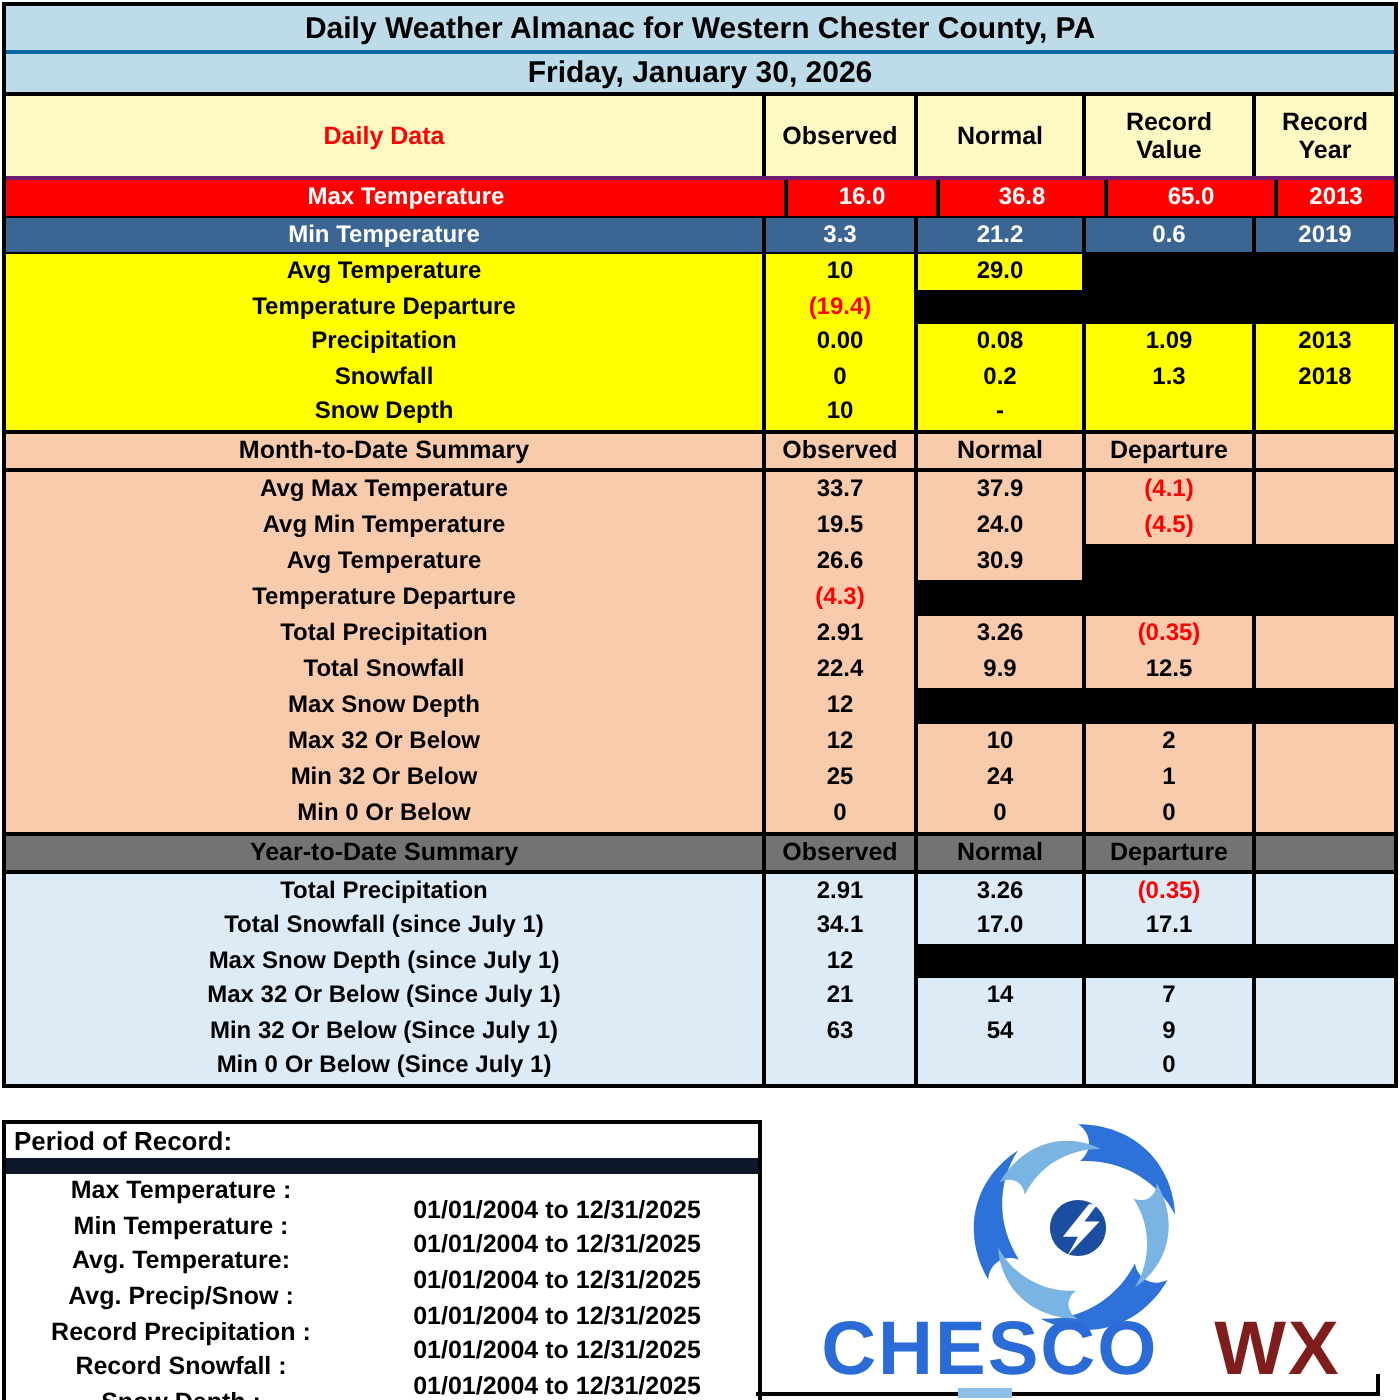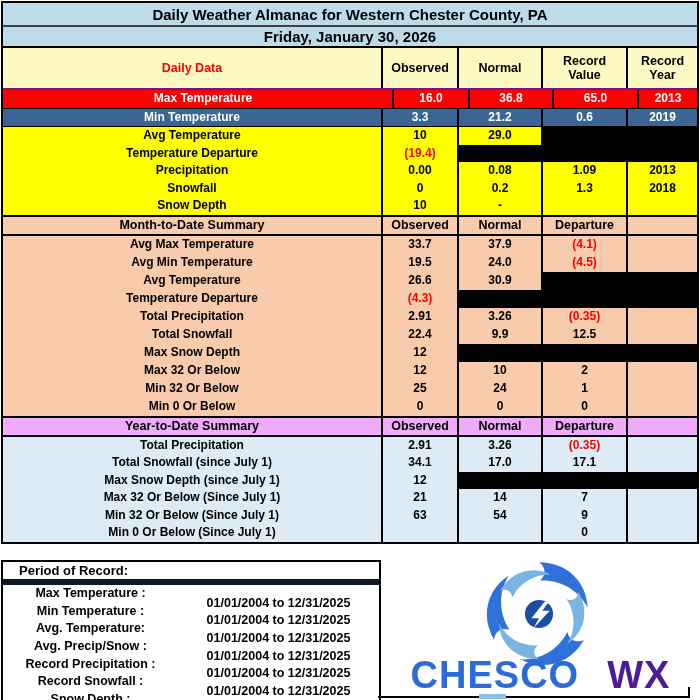--- a/index.html
+++ b/index.html
@@ -3,54 +3,54 @@
 <meta charset="utf-8">
 <style>
   html,body{margin:0;padding:0;}
   body{
     width:700px;height:700px;overflow:hidden;position:relative;
     background:#ffffff;
     font-family:"Liberation Sans",sans-serif;font-weight:bold;color:#000;
   }
   .tbl{margin:1px;width:698px;box-sizing:border-box;border:2px solid #000;background:#fff;}
   .full{display:flex;align-items:center;justify-content:center;font-size:15px;background:#BDDBE9;}
-  .title{height:22px;border-bottom:2px solid #404040;}
+  .title{height:22px;border-bottom:2px solid #0369a1;}
   .date{height:19px;border-bottom:2px solid #000;}
   .g{display:grid;grid-template-columns:378px 76px 84px 85px 1fr;}
   .c{border-left:2px solid #000;display:flex;align-items:center;justify-content:center;
      font-size:12px;line-height:1.12;box-sizing:border-box;overflow:hidden;}
   .g .c:first-child{border-left:none;}
   .dhead{height:40px;background:#fef9c3;border-bottom:2px solid #701a75;}
   .dhead .c{font-size:12.5px;}
   .wrap{width:56px;text-align:center;}
   .dr{height:17.5px;}
   .yellow{background:#FFFF00;}
   .row-red{background:#FF0000;color:#FFFFFF;border-bottom:1px solid #000;padding-left:11px;}
   .row-blue{background:#3B6592;color:#FFFFFF;border-bottom:1px solid #000;}
   .mhead{height:17px;background:#F8CBAD;border-top:2px solid #000;border-bottom:2px solid #000;}
   .mr{height:18px;background:#F8CBAD;}
-  .yhead{height:17px;background:#f0abfc;border-top:2px solid #000;border-bottom:2px solid #000;}
+  .yhead{height:17px;background:#737373;border-top:2px solid #000;border-bottom:2px solid #000;}
   .yr{height:17.5px;background:#DCEBF5;}
   .mhead .c,.yhead .c{font-size:12.5px;}
   .bk{background:#000000;}
   .ng{color:#FF0000;}
   .red-t{color:#FF0000;}
   
   .bottom{display:flex;margin-top:16px;}
   .pbox{width:380px;height:145px;box-sizing:border-box;border:2px solid #000;background:#fff;margin-left:1px;}
-  .phead{height:17px;border-bottom:6px solid #0f172a;display:flex;align-items:center;padding-left:16px;font-size:13px;}
+  .phead{height:17px;border-bottom:8px solid #0f172a;display:flex;align-items:center;padding-left:4px;font-size:13px;}
   .prow{height:17.6px;display:flex;align-items:center;font-size:12.5px;}
   .plabel{width:175px;text-align:center;}
   .pvalue{flex:1;text-align:center;margin-top:19px;}
   .logo-area{flex:1;position:relative;}
   .logo-svg{position:absolute;left:104px;top:0;}
   .logo-text{position:absolute;top:94px;left:0;width:100%;text-align:center;
              font-size:38px;letter-spacing:1px;font-weight:bold;}
   .lt1{color:#2A6BD8;}
-  .lt2{color:#4c1d95;margin-left:28px;}
+  .lt2{color:#7f1d1d;margin-left:28px;}
   .bline{position:absolute;left:378px;top:696px;width:312px;height:2px;background:#000;}
   .bstub{position:absolute;left:688px;top:687px;width:2px;height:11px;background:#000;}
   .btick{position:absolute;left:479px;top:694px;width:27px;height:5px;background:#8CC0E8;z-index:2;}
 </style>
 </head>
 <body>
 
 <div class="tbl">
 
   <div class="full title">Daily Weather Almanac for Western Chester County, PA</div>

